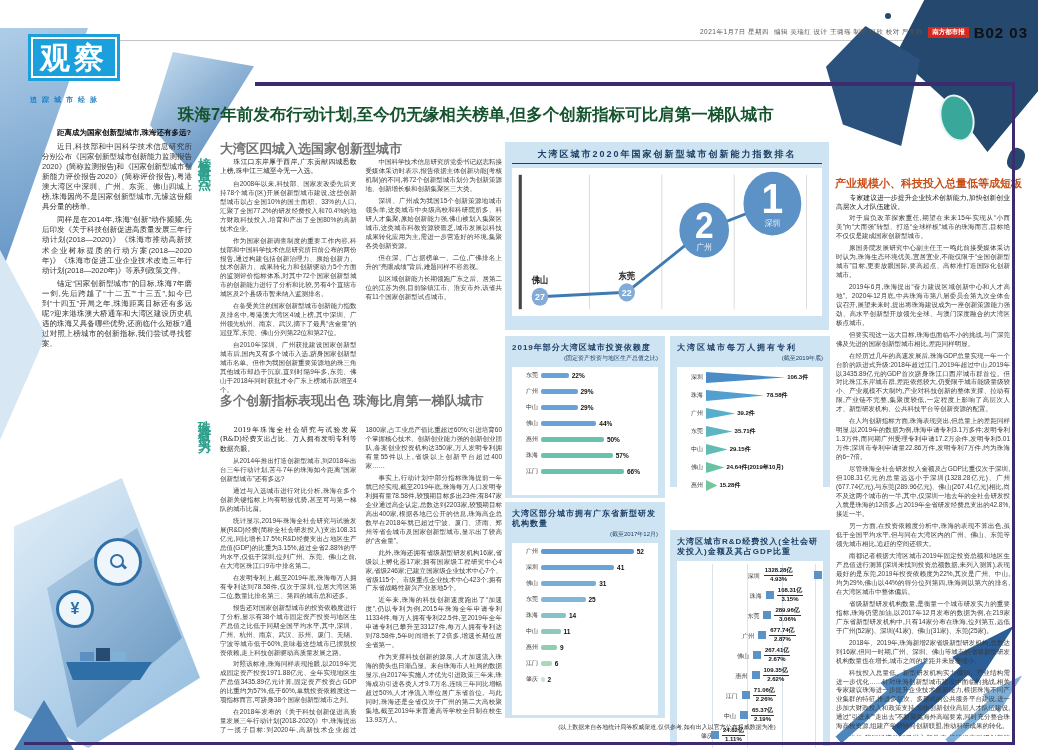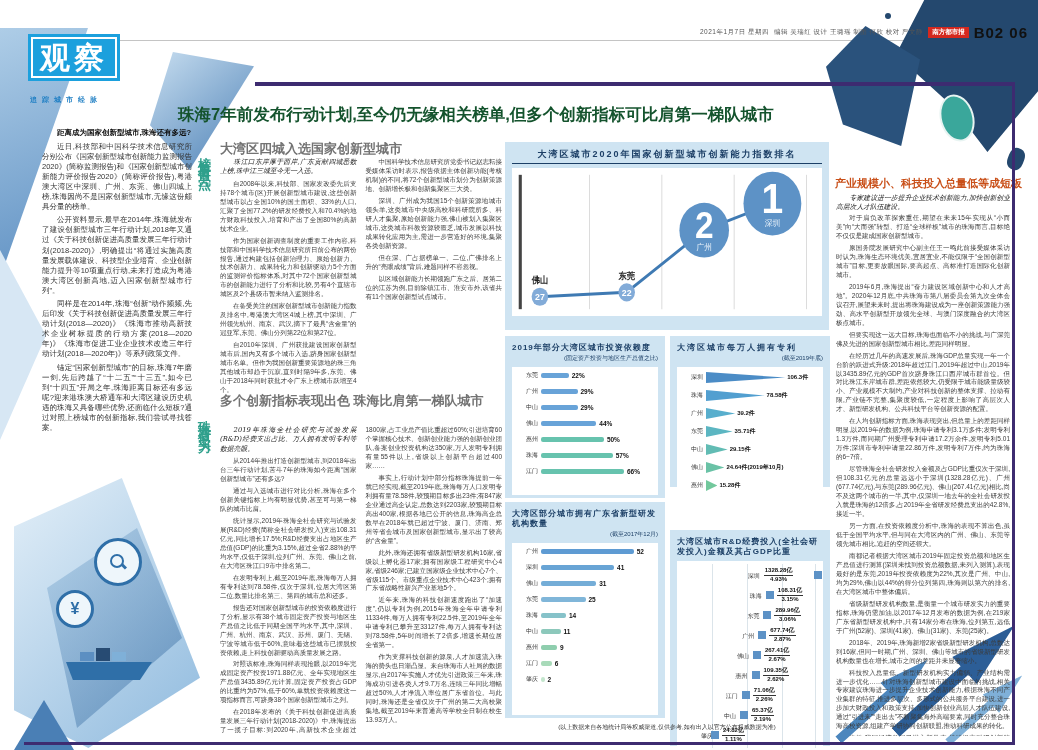--- a/index.html
+++ b/index.html
@@ -17,21 +17,21 @@
   
   #headline{position:absolute;left:175px;top:54px;font-size:38px;font-weight:900;color:#0d0d0d;white-space:nowrap;z-index:5;letter-spacing:0;}
   #subhead{position:absolute;left:178px;top:104px;font-size:16.5px;font-weight:700;color:#14532d;white-space:nowrap;z-index:5;}
   
   .vlabel{position:absolute;writing-mode:vertical-rl;color:#2fa08c;font-size:13px;font-weight:700;letter-spacing:4px;z-index:3;}
   .sechead{position:absolute;font-size:13px;font-weight:900;color:#737373;white-space:nowrap;z-index:3;}
   .sechead.orange{color:#c94f18;font-size:11px;}
   .textflow{position:absolute;overflow:hidden;font-size:6.5px;line-height:1.38;color:#3b3b3b;text-align:justify;z-index:3;}
   .textflow p{margin:0 0 3px;text-indent:2em;}
   .twocol{column-count:2;column-gap:9px;column-fill:auto;}
-  .lead{font-family:"DejaVu Serif","Liberation Serif",serif;font-style:italic;color:#222;font-size:6.8px;margin:0 0 4px;text-indent:2em;}
+  .lead{font-family:"DejaVu Serif","Liberation Serif",serif;color:#222;font-size:6.8px;margin:0 0 4px;text-indent:2em;}
   #introcol{font-size:7.5px;line-height:1.34;color:#333;}
   #introcol p{margin:0 0 3.5px;}
   .pb{font-weight:700;color:#101010;}
   
   .chartbox{position:absolute;background:#cfe4f2;padding:7px;box-sizing:border-box;z-index:3;}
   .c-title{font-size:8px;font-weight:900;color:#1c3f66;letter-spacing:1px;line-height:1.25;}
   .c-title.big{font-size:9px;text-align:center;border-bottom:1.5px solid #1c3f66;padding-bottom:3px;letter-spacing:2px;}
   .c-sub{font-size:6px;color:#1c3f66;text-align:right;margin-top:1px;}
   .c-body{background:#fff;position:relative;margin-top:4px;padding:5px 4px;overflow:hidden;}
   .hrow{display:flex;align-items:center;margin:0 0 9px;height:7px;}
@@ -112,36 +112,35 @@
     <div class="arrow" style="left:60px;top:40px;width:160px;height:48px;background:#2c5e97;"></div>
     <div class="arrow" style="left:8px;top:66px;width:120px;height:38px;background:#4c86bd;"></div>
     <div class="arrow" style="left:120px;top:78px;width:100px;height:32px;background:#7fb0d8;"></div>
   </div>
 
   <div id="toprule"></div>
   <div id="metaline">
     <span class="meta">2021年1月7日 星期四</span>
     <span class="meta">编辑 吴瑞红 设计 王璐瑶 制图 何欣 校对 严文静</span>
     <span class="badge">南方都市报</span>
-    <span class="pageno">B02 06</span>
+    <span class="pageno">B02 03</span>
   </div>
   <div id="logo">
       <div class="inner">观察</div>
     </div>
   <div id="tagline">追踪城市经脉</div>
   <div class="purple" style="left:255px;top:82px;width:760px;height:4px;"></div>
   <div class="purple" style="left:1012px;top:82px;width:3px;height:661px;"></div>
   <div class="purple" style="left:24px;top:742px;width:991px;height:3px;"></div>
 
   <div id="subhead">珠海7年前发布行动计划,至今仍无缘相关榜单,但多个创新指标可比肩第一梯队城市</div>
 
   <div class="textflow" id="introcol" style="left:42px;top:128px;width:150px;height:354px;">
       <p class="pb">距离成为国家创新型城市,珠海还有多远?</p>
       <p>近日,科技部和中国科学技术信息研究所分别公布《国家创新型城市创新能力监测报告2020》(简称监测报告)和《国家创新型城市创新能力评价报告2020》(简称评价报告),粤港澳大湾区中深圳、广州、东莞、佛山四城上榜,珠海因尚不是国家创新型城市,无缘这份颇具分量的榜单。</p>
-      <p>公开资料显示,最早在2014年,珠海就发布了建设创新型城市三年行动计划,2018年又通过《关于科技创新促进高质量发展三年行动计划(2018-2020)》,明确提出“将通过实施高质量发展载体建设、科技型企业培育、企业创新能力提升等10项重点行动,未来打造成为粤港澳大湾区创新高地,迈入国家创新型城市行列”。</p>
       <p>同样是在2014年,珠海“创新”动作频频,先后印发《关于科技创新促进高质量发展三年行动计划(2018—2020)》《珠海市推动高新技术企业树标提质的行动方案(2018—2020年)》《珠海市促进工业企业技术改造三年行动计划(2018—2020年)》等系列政策文件。</p>
       <p>锚定“国家创新型城市”的目标,珠海7年磨一剑,先后跨越了“十二五”“十三五”,如今已到“十四五”开局之年,珠海距离目标还有多远呢?迎来港珠澳大桥通车和大湾区建设历史机遇的珠海又具备哪些优势,还面临什么短板?通过对照上榜城市的创新指标,我们尝试寻找答案。</p>
     </div>
 
   <div class="vlabel" style="left:195px;top:146px;height:120px;">榜单有何亮点?</div>
   <div class="sechead" style="left:220px;top:140px;">大湾区四城入选国家创新型城市</div>
   <div class="textflow twocol" style="left:220px;top:158px;width:282px;height:244px;">
     <p class="lead">珠江口东岸厚于西岸,广东贡献四城悉数上榜,珠中江三城至今无一入选。</p>
     <div style="display:contents;"><p>自2008年以来,科技部、国家发改委先后支持78个城市(区)开展创新型城市建设,这些创新型城市以占全国10%的国土面积、33%的人口,汇聚了全国77.2%的研发经费投入和70.4%的地方财政科技投入,培育和产出了全国80%的高新技术企业。</p><p>作为国家创新调查制度的重要工作内容,科技部和中国科学技术信息研究所日前公布的两份报告,通过构建包括创新治理力、原始创新力、技术创新力、成果转化力和创新驱动力5个方面的监测评价指标体系,对其中72个国家创新型城市的创新能力进行了分析和比较,另有4个直辖市城区及2个县级市暂未纳入监测排名。</p><p>在备受关注的国家创新型城市创新能力指数及排名中,粤港澳大湾区4城上榜,其中深圳、广州领先杭州、南京、武汉,摘下了最具“含金量”的冠亚军,东莞、佛山分列第22位和第27位。</p><p>自2010年深圳、广州获批建设国家创新型城市后,国内又有多个城市入选,跻身国家创新型城市名单。但作为我国创新重要策源地的珠三角其他城市却趋于沉寂,直到时隔9年多,东莞、佛山于2018年同时获批才令广东上榜城市跃增至4个。</p><p>中国科学技术信息研究所党委书记赵志耘接受媒体采访时表示,报告依据主体创新功能(考核机制)的不同,将72个创新型城市划分为创新策源地、创新增长极和创新集聚区三大类。</p><p>深圳、广州成为我国15个创新策源地城市领头羊,这类城市中央级高校和科研院所多、科研人才集聚,原始创新能力强,佛山被划入集聚区城市,这类城市科教资源较匮乏,城市发展以科技成果转化应用为主,需进一步营造好的环境,集聚各类创新资源。</p><p>但在深、广占据榜单一、二位,广佛排名上升的“亮眼成绩”背后,难题同样不容忽视。</p><p>以区域创新能力长期领跑广东之后、居第二位的江苏为例,目前除镇江市、淮安市外,该省共有11个国家创新型试点城市。</p></div>
   </div>

